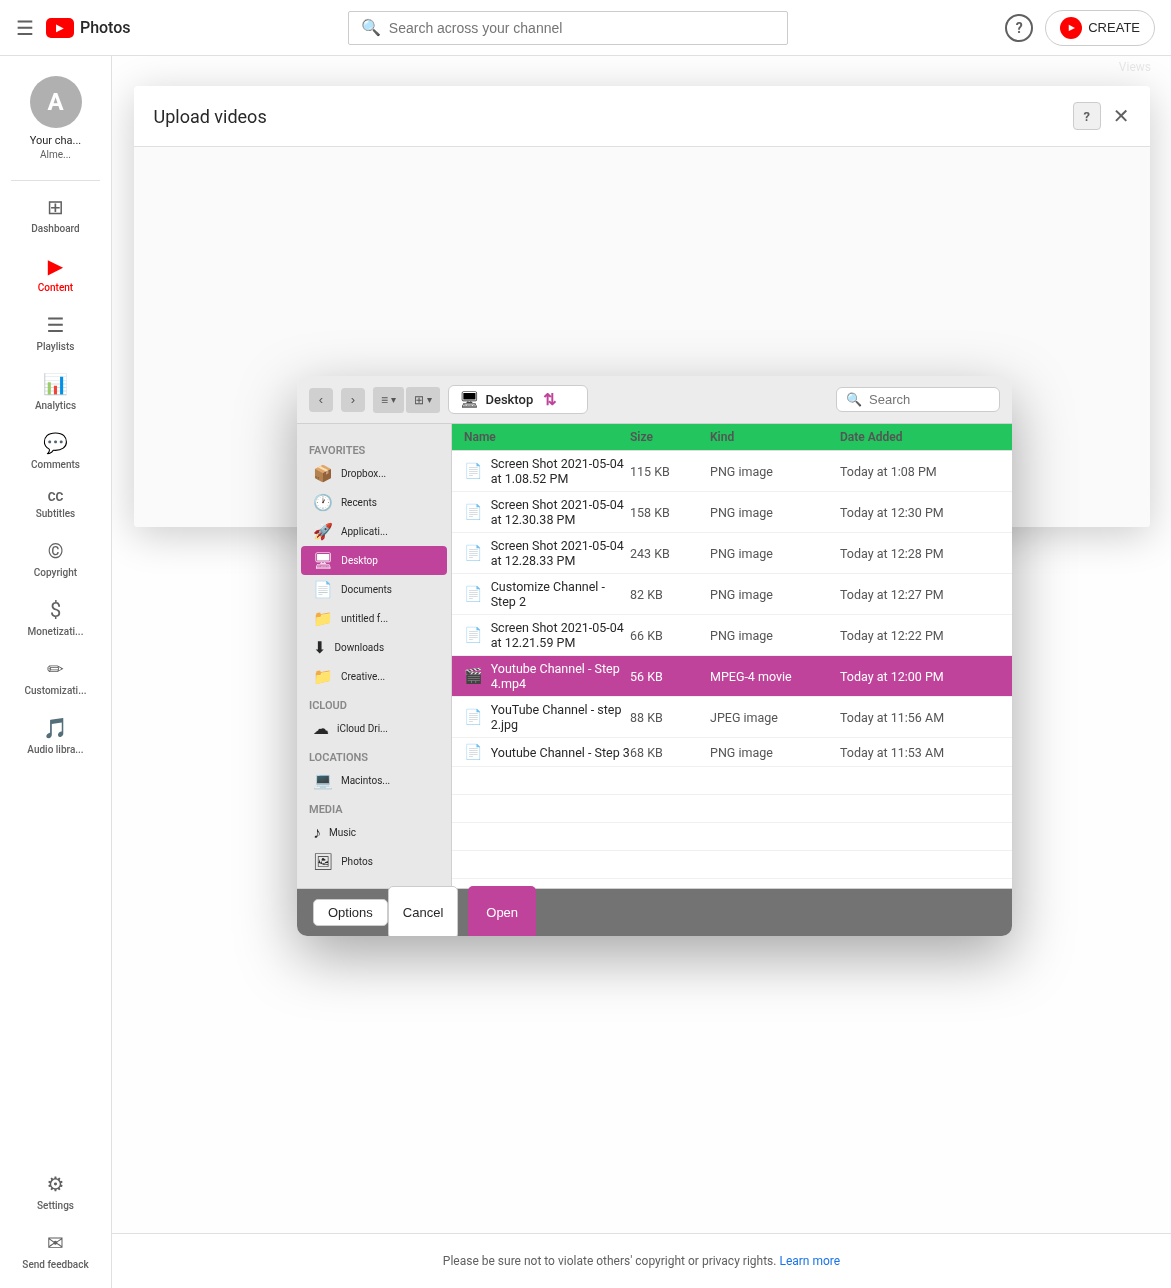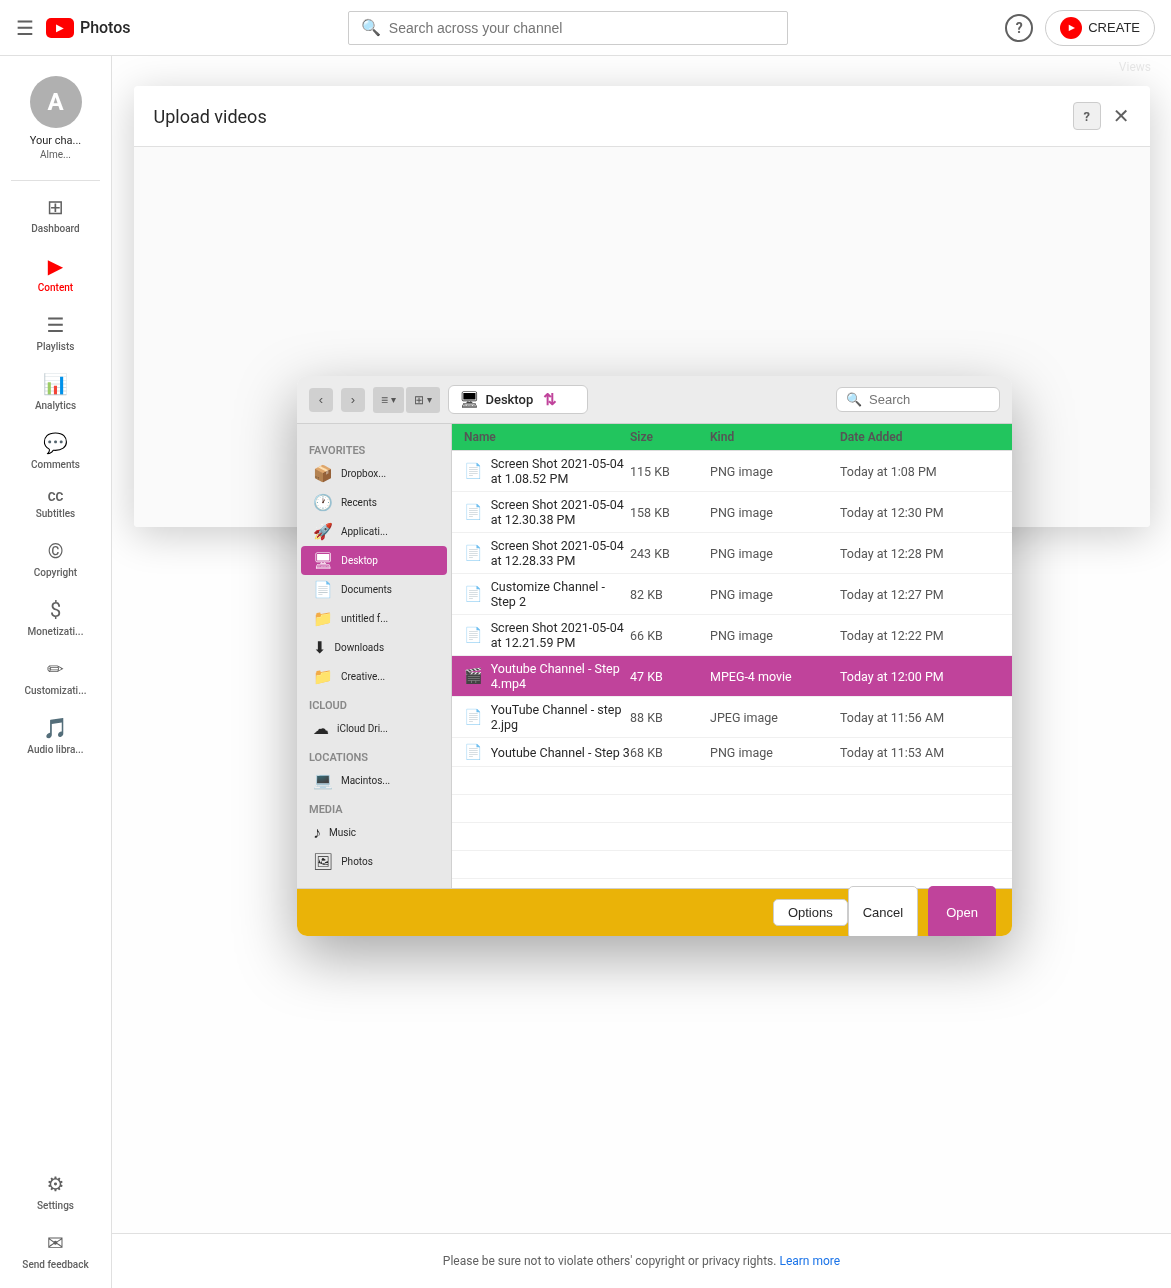--- a/index.html
+++ b/index.html
@@ -174,22 +174,22 @@
     .fp-file-name-cell { display: flex; align-items: center; gap: 8px; }
     .fp-file-icon { font-size: 15px; color: #888; }
     .fp-file-row.selected .fp-file-icon { color: white; }
     .fp-file-kind { color: #555; }
     .fp-file-size { color: #555; }
     .fp-file-date { color: #555; }
     .fp-empty-row { height: 28px; border-bottom: 1px solid #f0f0f0; }
 
     
     .fp-footer {
-      background: #eab308; height: 48px; display: flex; align-items: center;
-      justify-content: flex-end; padding: 0 16px; border-top: 1px solid #d0d0d0;
+      background: #737373; height: 48px; display: flex; align-items: center;
+      justify-content: flex-start; padding: 0 16px; border-top: 1px solid #d0d0d0;
     }
     .fp-options-btn {
       background: #fff; border: 1px solid #ccc; border-radius: 5px;
       padding: 5px 14px; font-size: 13px; cursor: pointer; color: #282828;
     }
     .fp-footer-right { display: flex; gap: 10px; }
     .fp-cancel-btn {
       background: #fff; border: 1px solid #ccc; border-radius: 5px;
       padding: 5px 14px; font-size: 13px; cursor: pointer; color: #282828;
     }
@@ -448,21 +448,21 @@
     </div>
     <span class="fp-file-size">66 KB</span>
     <span class="fp-file-kind">PNG image</span>
     <span class="fp-file-date">Today at 12:22 PM</span>
   </div>
                 <div class="fp-file-row selected">
     <div class="fp-file-name-cell">
       <span class="fp-file-icon">🎬</span>
       <span class="fp-file-name">Youtube Channel - Step 4.mp4</span>
     </div>
-    <span class="fp-file-size">47 KB</span>
+    <span class="fp-file-size">56 KB</span>
     <span class="fp-file-kind">MPEG-4 movie</span>
     <span class="fp-file-date">Today at 12:00 PM</span>
   </div>
                 <div class="fp-file-row">
     <div class="fp-file-name-cell">
       <span class="fp-file-icon">📄</span>
       <span class="fp-file-name">YouTube Channel - step 2.jpg</span>
     </div>
     <span class="fp-file-size">88 KB</span>
     <span class="fp-file-kind">JPEG image</span>

